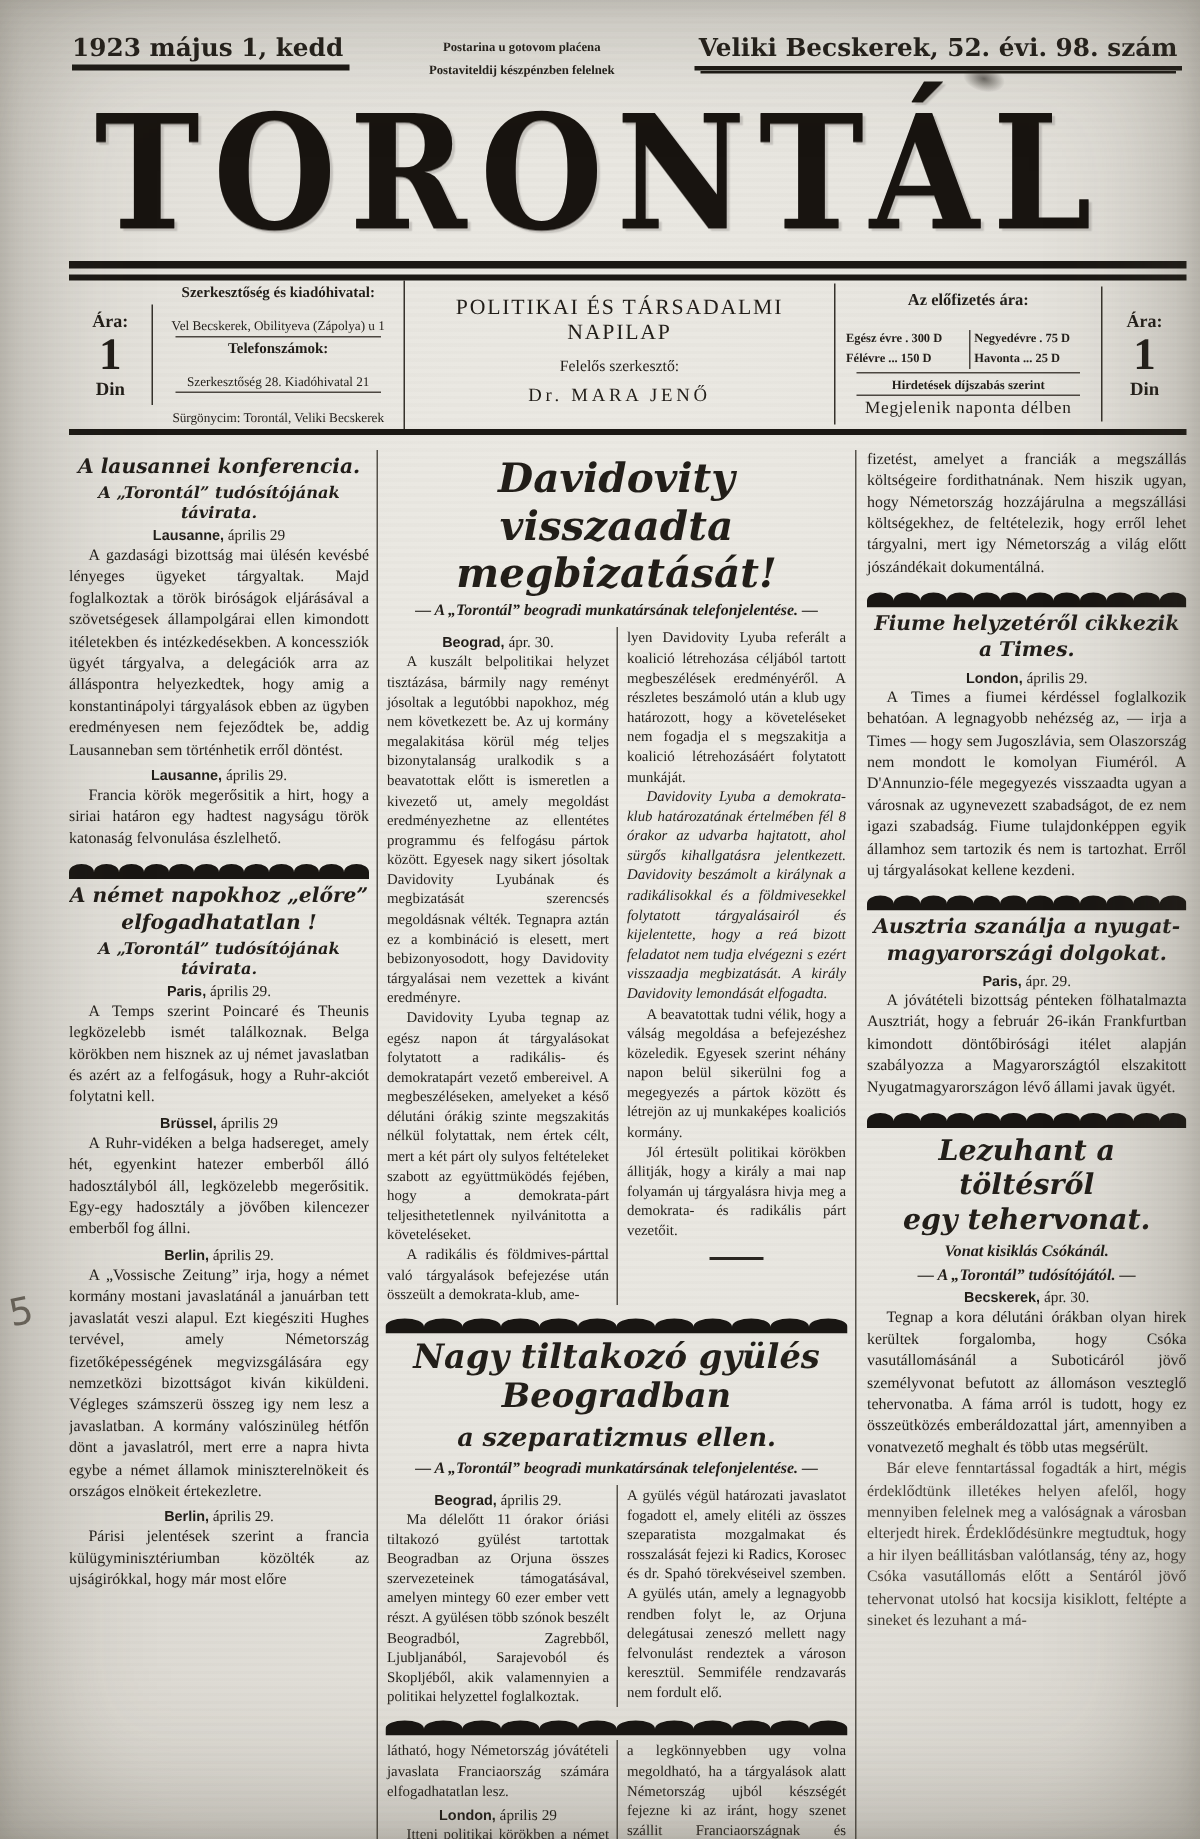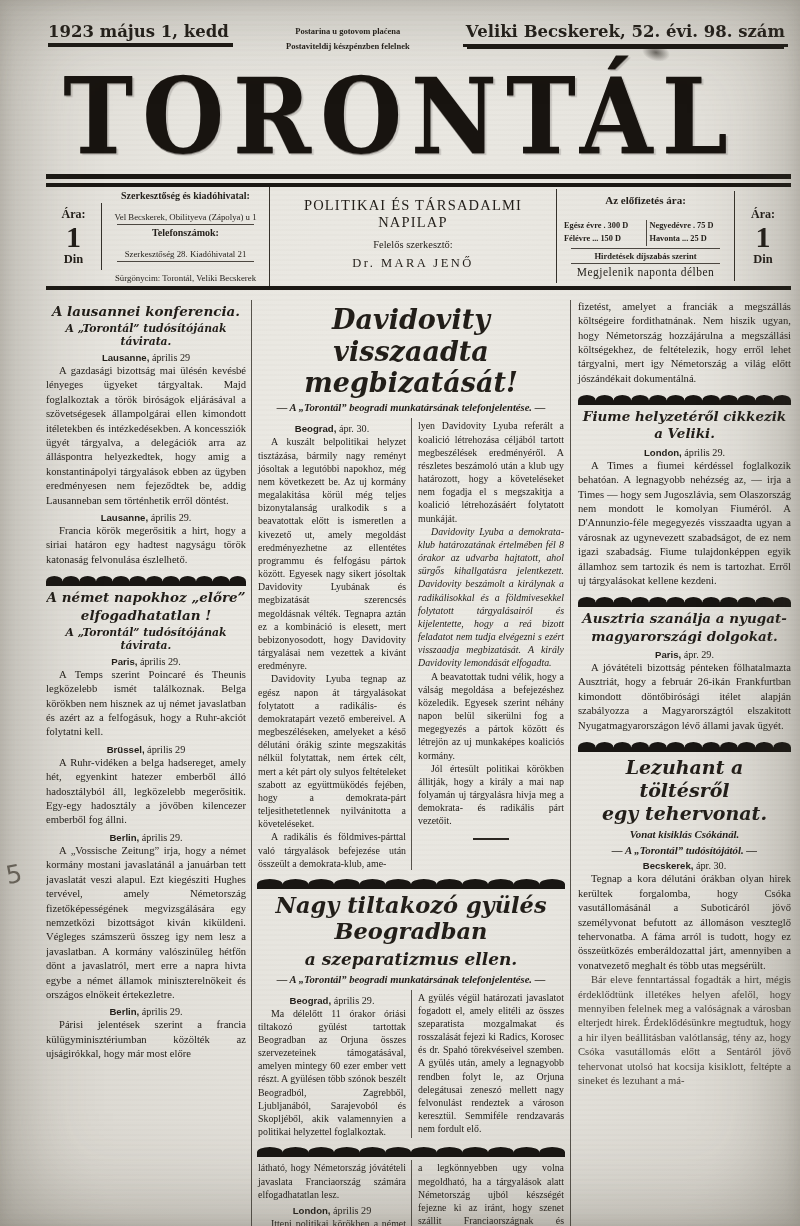--- a/index.html
+++ b/index.html
@@ -244,21 +244,21 @@
     </div>
 
     <div class="colR">
       <p class="p noind">fizetést, amelyet a franciák a megszállás költségeire fordithatnának. Nem hiszik ugyan, hogy Németország hozzájárulna a megszállási költségekhez, de feltételezik, hogy erről lehet tárgyalni, mert igy Németország a világ előtt jószándékait dokumentálná.</p>
 
       <svg class="wavy" viewBox="0 0 240 12" preserveAspectRatio="none">
           <path d="M0,12 L0,7 a10,6 0 0 1 20,0 a10,6 0 0 1 20,0 a10,6 0 0 1 20,0 a10,6 0 0 1 20,0 a10,6 0 0 1 20,0 a10,6 0 0 1 20,0 a10,6 0 0 1 20,0 a10,6 0 0 1 20,0 a10,6 0 0 1 20,0 a10,6 0 0 1 20,0 a10,6 0 0 1 20,0 a10,6 0 0 1 20,0 L240,12 Z"></path>
         </svg>
 
       <article>
-        <h2 class="t-small"><span>Fiume helyzetéről cikkezik</span><br><span>a Veliki.</span></h2>
+        <h2 class="t-small"><span>Fiume helyzetéről cikkezik</span><br><span>a Times.</span></h2>
         <div class="dateline"><span class="dl-city">London,</span> <span>április 29.</span></div>
         <p class="p">A Times a fiumei kérdéssel foglalkozik behatóan. A legnagyobb nehézség az, — irja a Times — hogy sem Jugoszlávia, sem Olaszország nem mondott le komolyan Fiuméról. A D'Annunzio-féle megegyezés visszaadta ugyan a városnak az ugynevezett szabadságot, de ez nem igazi szabadság. Fiume tulajdonképpen egyik államhoz sem tartozik és nem is tartozhat. Erről uj tárgyalásokat kellene kezdeni.</p>
       </article>
 
       <svg class="wavy" viewBox="0 0 240 12" preserveAspectRatio="none">
           <path d="M0,12 L0,7 a10,6 0 0 1 20,0 a10,6 0 0 1 20,0 a10,6 0 0 1 20,0 a10,6 0 0 1 20,0 a10,6 0 0 1 20,0 a10,6 0 0 1 20,0 a10,6 0 0 1 20,0 a10,6 0 0 1 20,0 a10,6 0 0 1 20,0 a10,6 0 0 1 20,0 a10,6 0 0 1 20,0 a10,6 0 0 1 20,0 L240,12 Z"></path>
         </svg>
 
       <article>
         <h2 class="t-small"><span>Ausztria szanálja a nyugat-</span><br><span>magyarországi dolgokat.</span></h2>

